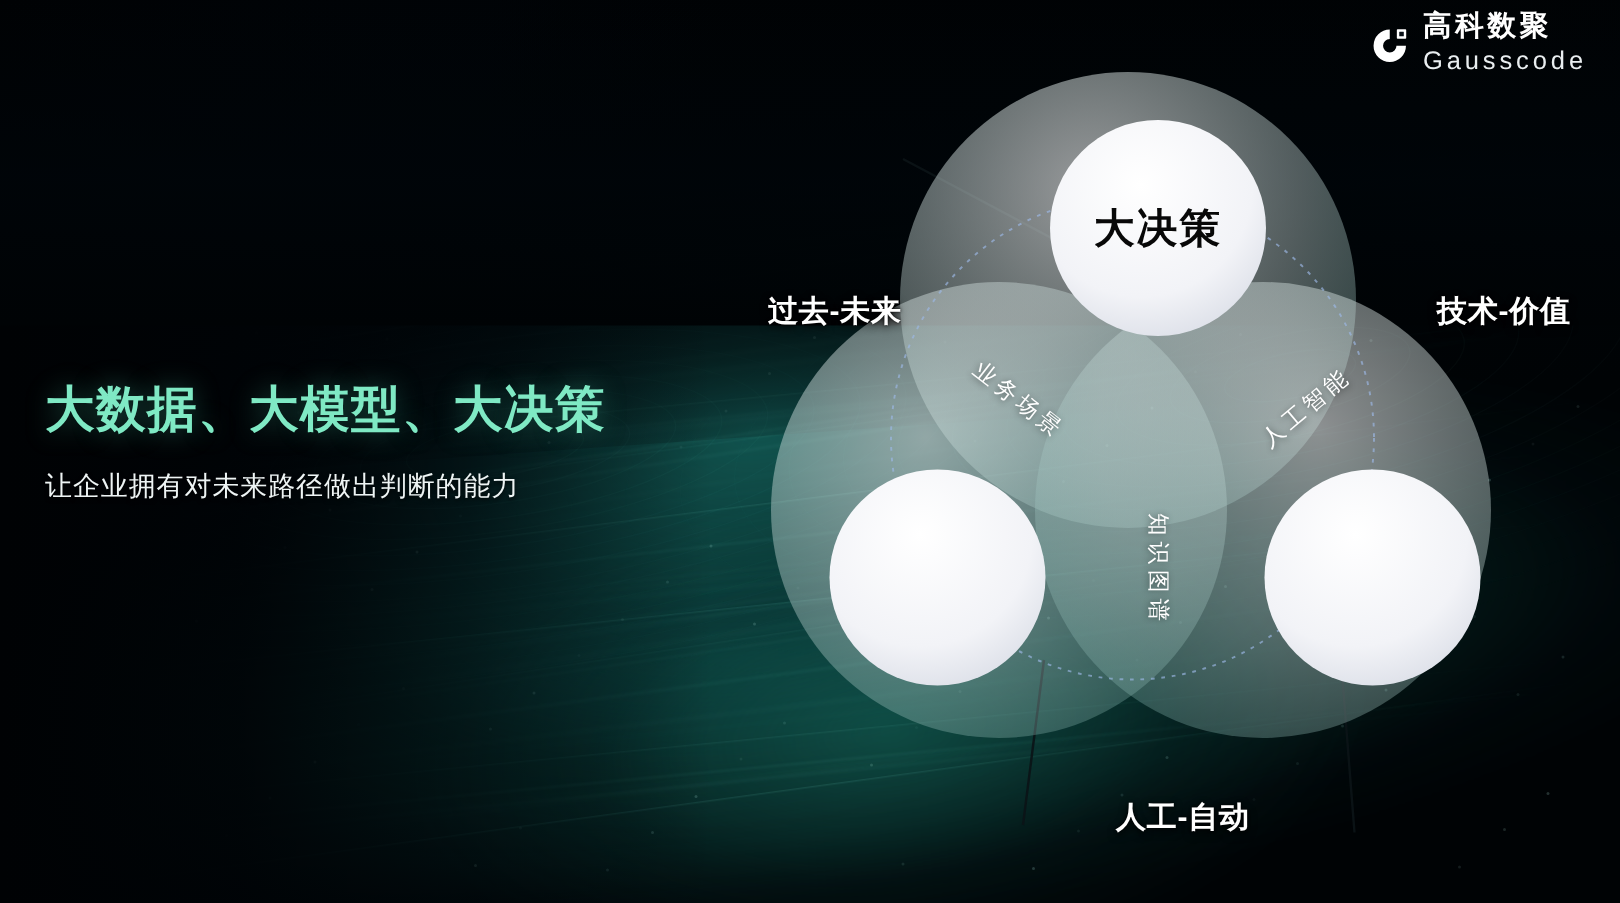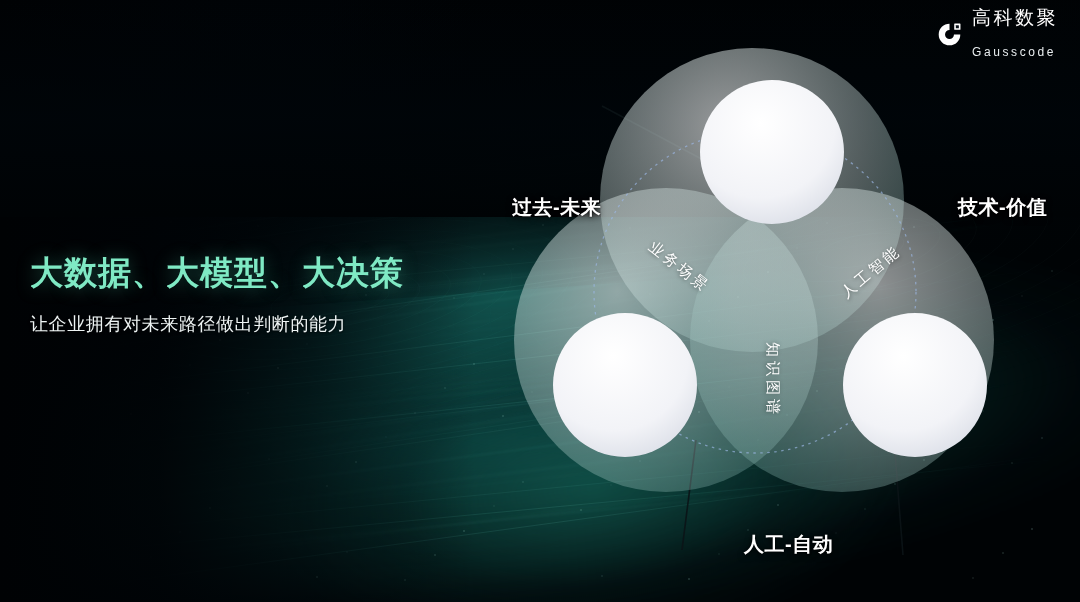--- a/index.html
+++ b/index.html
@@ -70,22 +70,22 @@
     font-size:18px; color:#eef4f4; line-height:1.5; margin-top:17px;
     letter-spacing:.6px; font-weight:400;
     text-shadow:0 1px 3px rgba(0,0,0,.8);
   }
   .sub-line.second{ margin-top:18px; }
 
   
   #logo{ position:absolute; right:22px; top:8px; display:flex; align-items:center; gap:9px; z-index:20; }
   #logo-mark{ width:27px; height:27px; position:relative; margin-top:1px; }
   #logo-text-wrap{ display:flex; flex-direction:column; align-items:flex-start; }
-  #logo-cn{ color:#ffffff; font-size:19px; font-weight:normal; letter-spacing:2.5px; line-height:1.05; }
-  #logo-en{ color:#e9eef0; font-size:12px; letter-spacing:2.6px; line-height:1.35; margin-top:16px; }
+  #logo-cn{ color:#ffffff; font-size:19px; font-weight:bold; letter-spacing:2.5px; line-height:1.05; }
+  #logo-en{ color:#e9eef0; font-size:17px; letter-spacing:2.6px; line-height:1.35; margin-top:2px; }
 
   
   #venn{ position:absolute; left:490px; top:10px; width:560px; height:560px; z-index:10; }
   #venn svg{ width:100%; height:100%; display:block; overflow:visible; }
 
   .node-label{
     position:absolute; color:#080808; font-weight:bold; font-size:27px;
     letter-spacing:1.5px; white-space:nowrap;
     transform:translate(-50%,-50%);
     text-shadow:0 1px 0 rgba(255,255,255,.35);
@@ -341,20 +341,21 @@
     <circle cx="176" cy="330" r="152" fill="url(#gLeft)"></circle>
     <circle cx="352" cy="330" r="152" fill="url(#gRight)"></circle>
 
     <circle cx="265" cy="282" r="161" fill="none" stroke="#9db9e6" stroke-opacity="0.65" stroke-width="1.3" stroke-dasharray="2.5 4.5"></circle>
 
     <circle cx="282" cy="142" r="72" fill="url(#gCore)"></circle>
     <circle cx="135" cy="375" r="72" fill="url(#gCore)"></circle>
     <circle cx="425" cy="375" r="72" fill="url(#gCore)"></circle>
   </svg>
 
+  <div class="node-label" style="left:282px; top:142px;">大决策</div>
 
   <div class="overlap-label" style="left:189px; top:257px; transform:translate(-50%,-50%) rotate(38deg);">业务场景</div>
   <div class="overlap-label" style="left:381px; top:262px; transform:translate(-50%,-50%) rotate(-40deg);">人工智能</div>
   <div class="overlap-label" style="left:282px; top:370px; transform:translate(-50%,-50%) rotate(-270deg); letter-spacing:4px;">知识图谱</div>
 </div>
 
 <div class="outer-label" style="left:512px; top:194px;">过去-未来</div>
 <div class="outer-label" style="left:958px; top:194px;">技术-价值</div>
 <div class="outer-label" style="left:744px; top:531px;">人工-自动</div>
 

